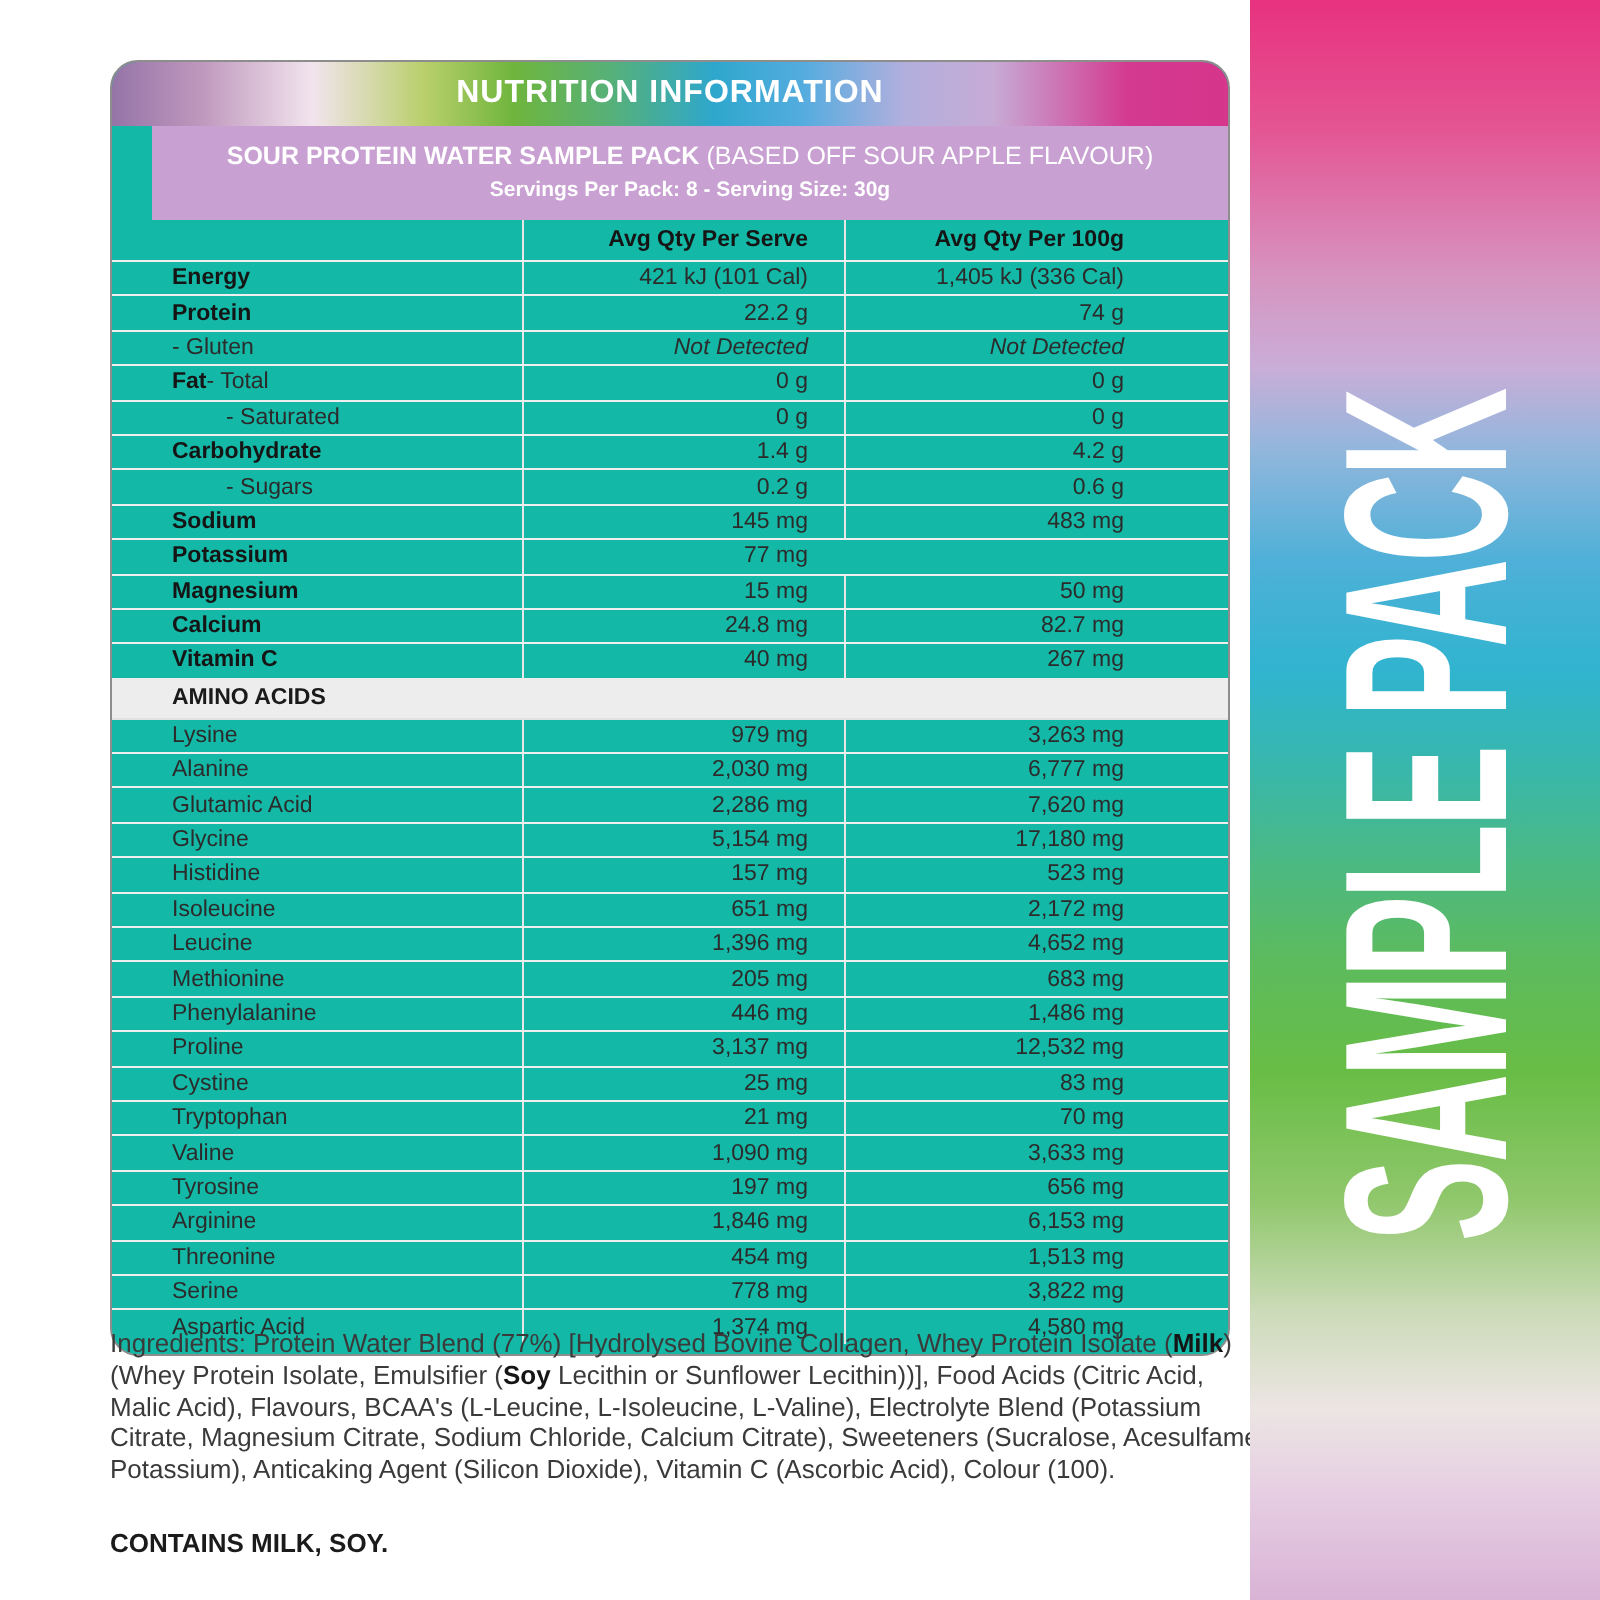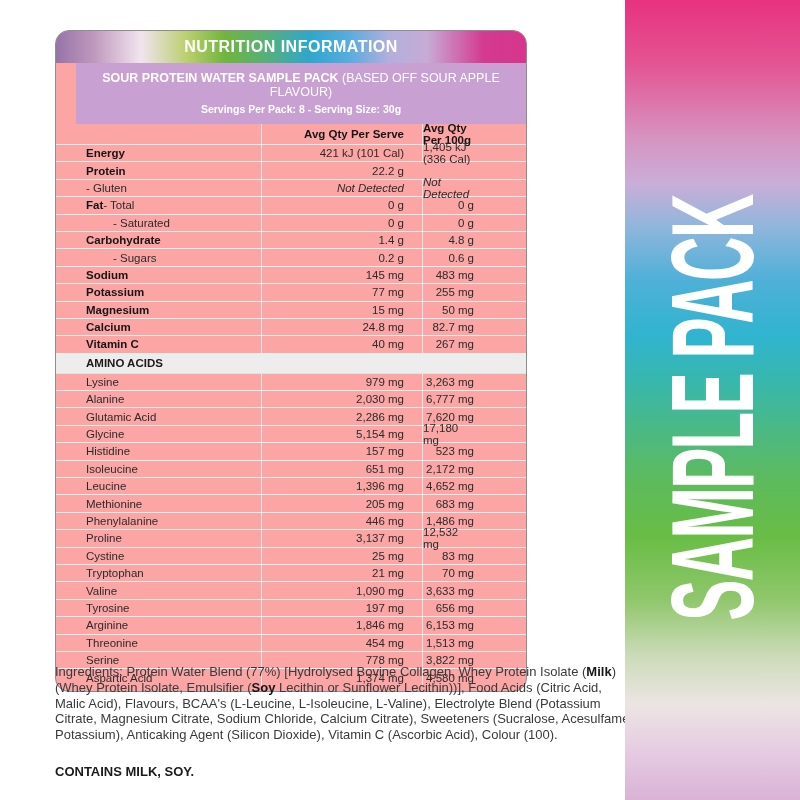--- a/index.html
+++ b/index.html
@@ -3,22 +3,22 @@
 <meta charset="utf-8">
 <style>
   html,body{margin:0;padding:0;}
   body{
     width:800px;height:800px;position:relative;overflow:hidden;
     background:#ffffff;
     font-family:"Liberation Sans",sans-serif;
   }
   
   .panel{
-    position:absolute;left:55px;top:30px;width:472px;
-    border:1px solid #8d8d8d;border-radius:14px;overflow:hidden;background:#fca5a5;
+    position:absolute;left:55px;top:30px;width:560px;
+    border:1px solid #8d8d8d;border-radius:14px;overflow:hidden;background:#14b8a6;
     box-sizing:border-box;
   }
   .banner{
     height:32px;display:flex;align-items:center;justify-content:center;
     background:linear-gradient(90deg,
       #9574a7 0%,#bf98bd 8%,#f2e4ee 18%,#b9cf6b 28%,#6fb53d 36%,
       #55b07b 45%,#2ea7cd 54%,#55acdf 62%,#b2afdd 71%,#c7abd5 79%,
       #d33a90 91%,#d6368b 100%);
   }
   .banner-title{color:#fff;font-weight:bold;font-size:16px;letter-spacing:.5px;}
@@ -106,20 +106,21 @@
             <b>Energy</b>
           </div>
           <div class="c2">421 kJ (101 Cal)</div>
           <div class="c3">1,405 kJ (336 Cal)</div>
         </div>
         <div class="trow">
           <div class="c1">
             <b>Protein</b>
           </div>
           <div class="c2">22.2 g</div>
+          <div class="c3">74 g</div>
         </div>
         <div class="trow">
           <div class="c1">- Gluten</div>
           <div class="c2 italic">Not Detected</div>
           <div class="c3 italic">Not Detected</div>
         </div>
         <div class="trow">
           <div class="c1"><b>Fat</b> - Total</div>
           <div class="c2">0 g</div>
           <div class="c3">0 g</div>
@@ -127,40 +128,39 @@
         <div class="trow">
           <div class="c1 ind">- Saturated</div>
           <div class="c2">0 g</div>
           <div class="c3">0 g</div>
         </div>
         <div class="trow">
           <div class="c1">
             <b>Carbohydrate</b>
           </div>
           <div class="c2">1.4 g</div>
-          <div class="c3">4.8 g</div>
+          <div class="c3">4.2 g</div>
         </div>
         <div class="trow">
           <div class="c1 ind">- Sugars</div>
           <div class="c2">0.2 g</div>
           <div class="c3">0.6 g</div>
         </div>
         <div class="trow">
           <div class="c1">
             <b>Sodium</b>
           </div>
           <div class="c2">145 mg</div>
           <div class="c3">483 mg</div>
         </div>
         <div class="trow">
           <div class="c1">
             <b>Potassium</b>
           </div>
           <div class="c2">77 mg</div>
-          <div class="c3">255 mg</div>
         </div>
         <div class="trow">
           <div class="c1">
             <b>Magnesium</b>
           </div>
           <div class="c2">15 mg</div>
           <div class="c3">50 mg</div>
         </div>
         <div class="trow">
           <div class="c1">

